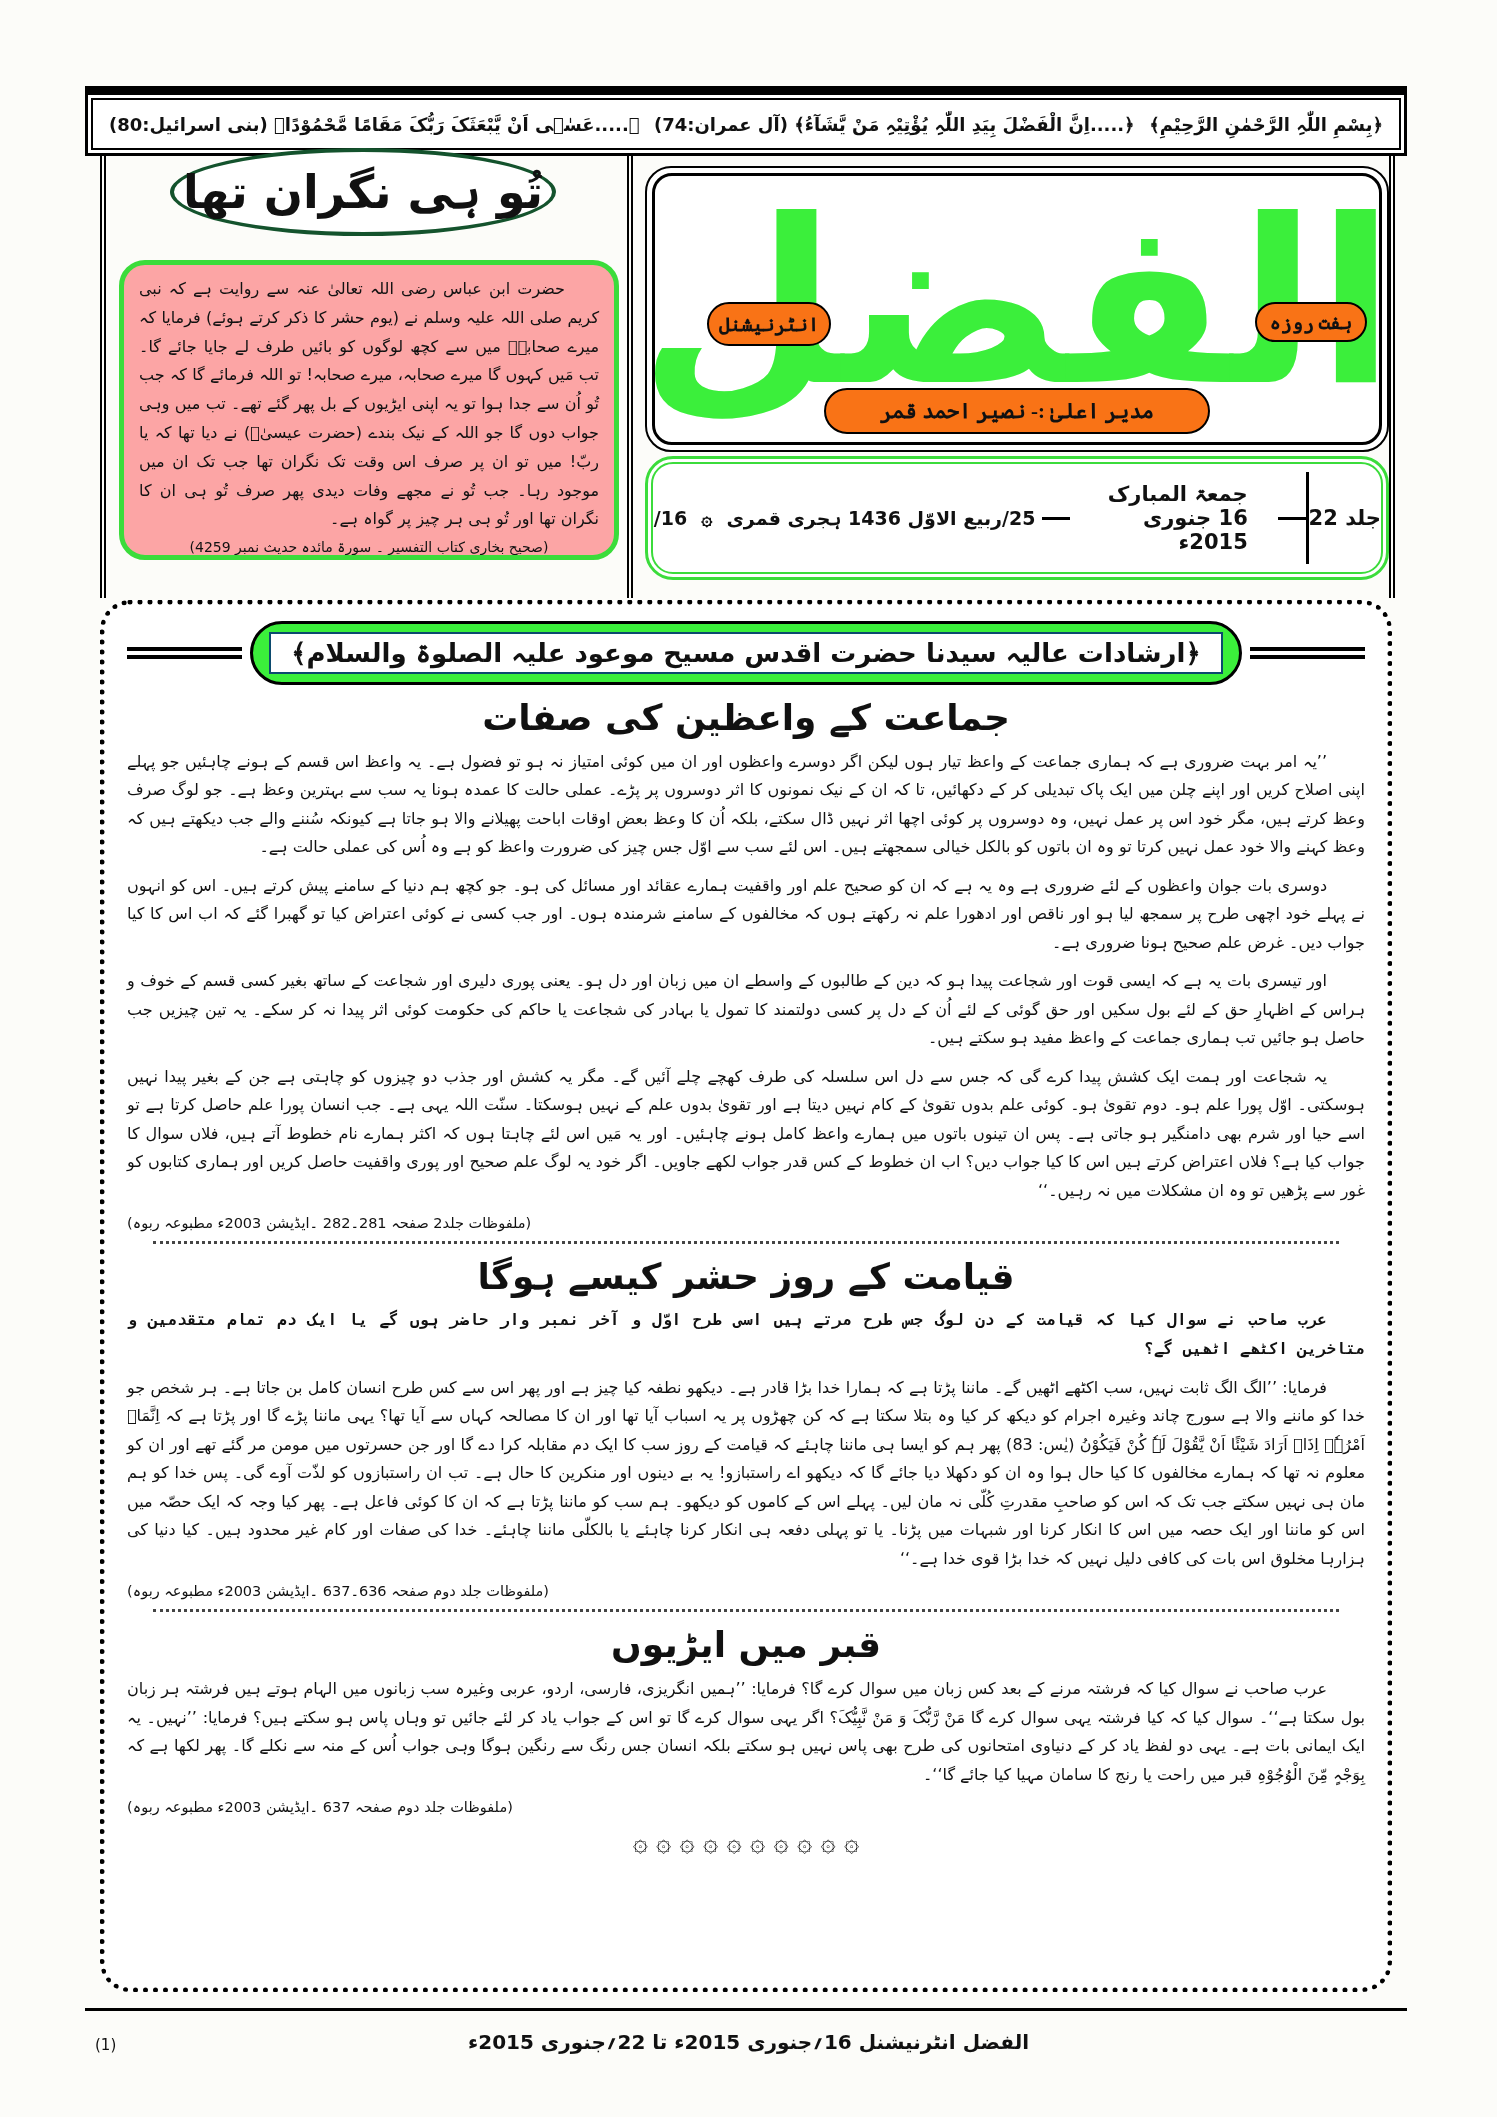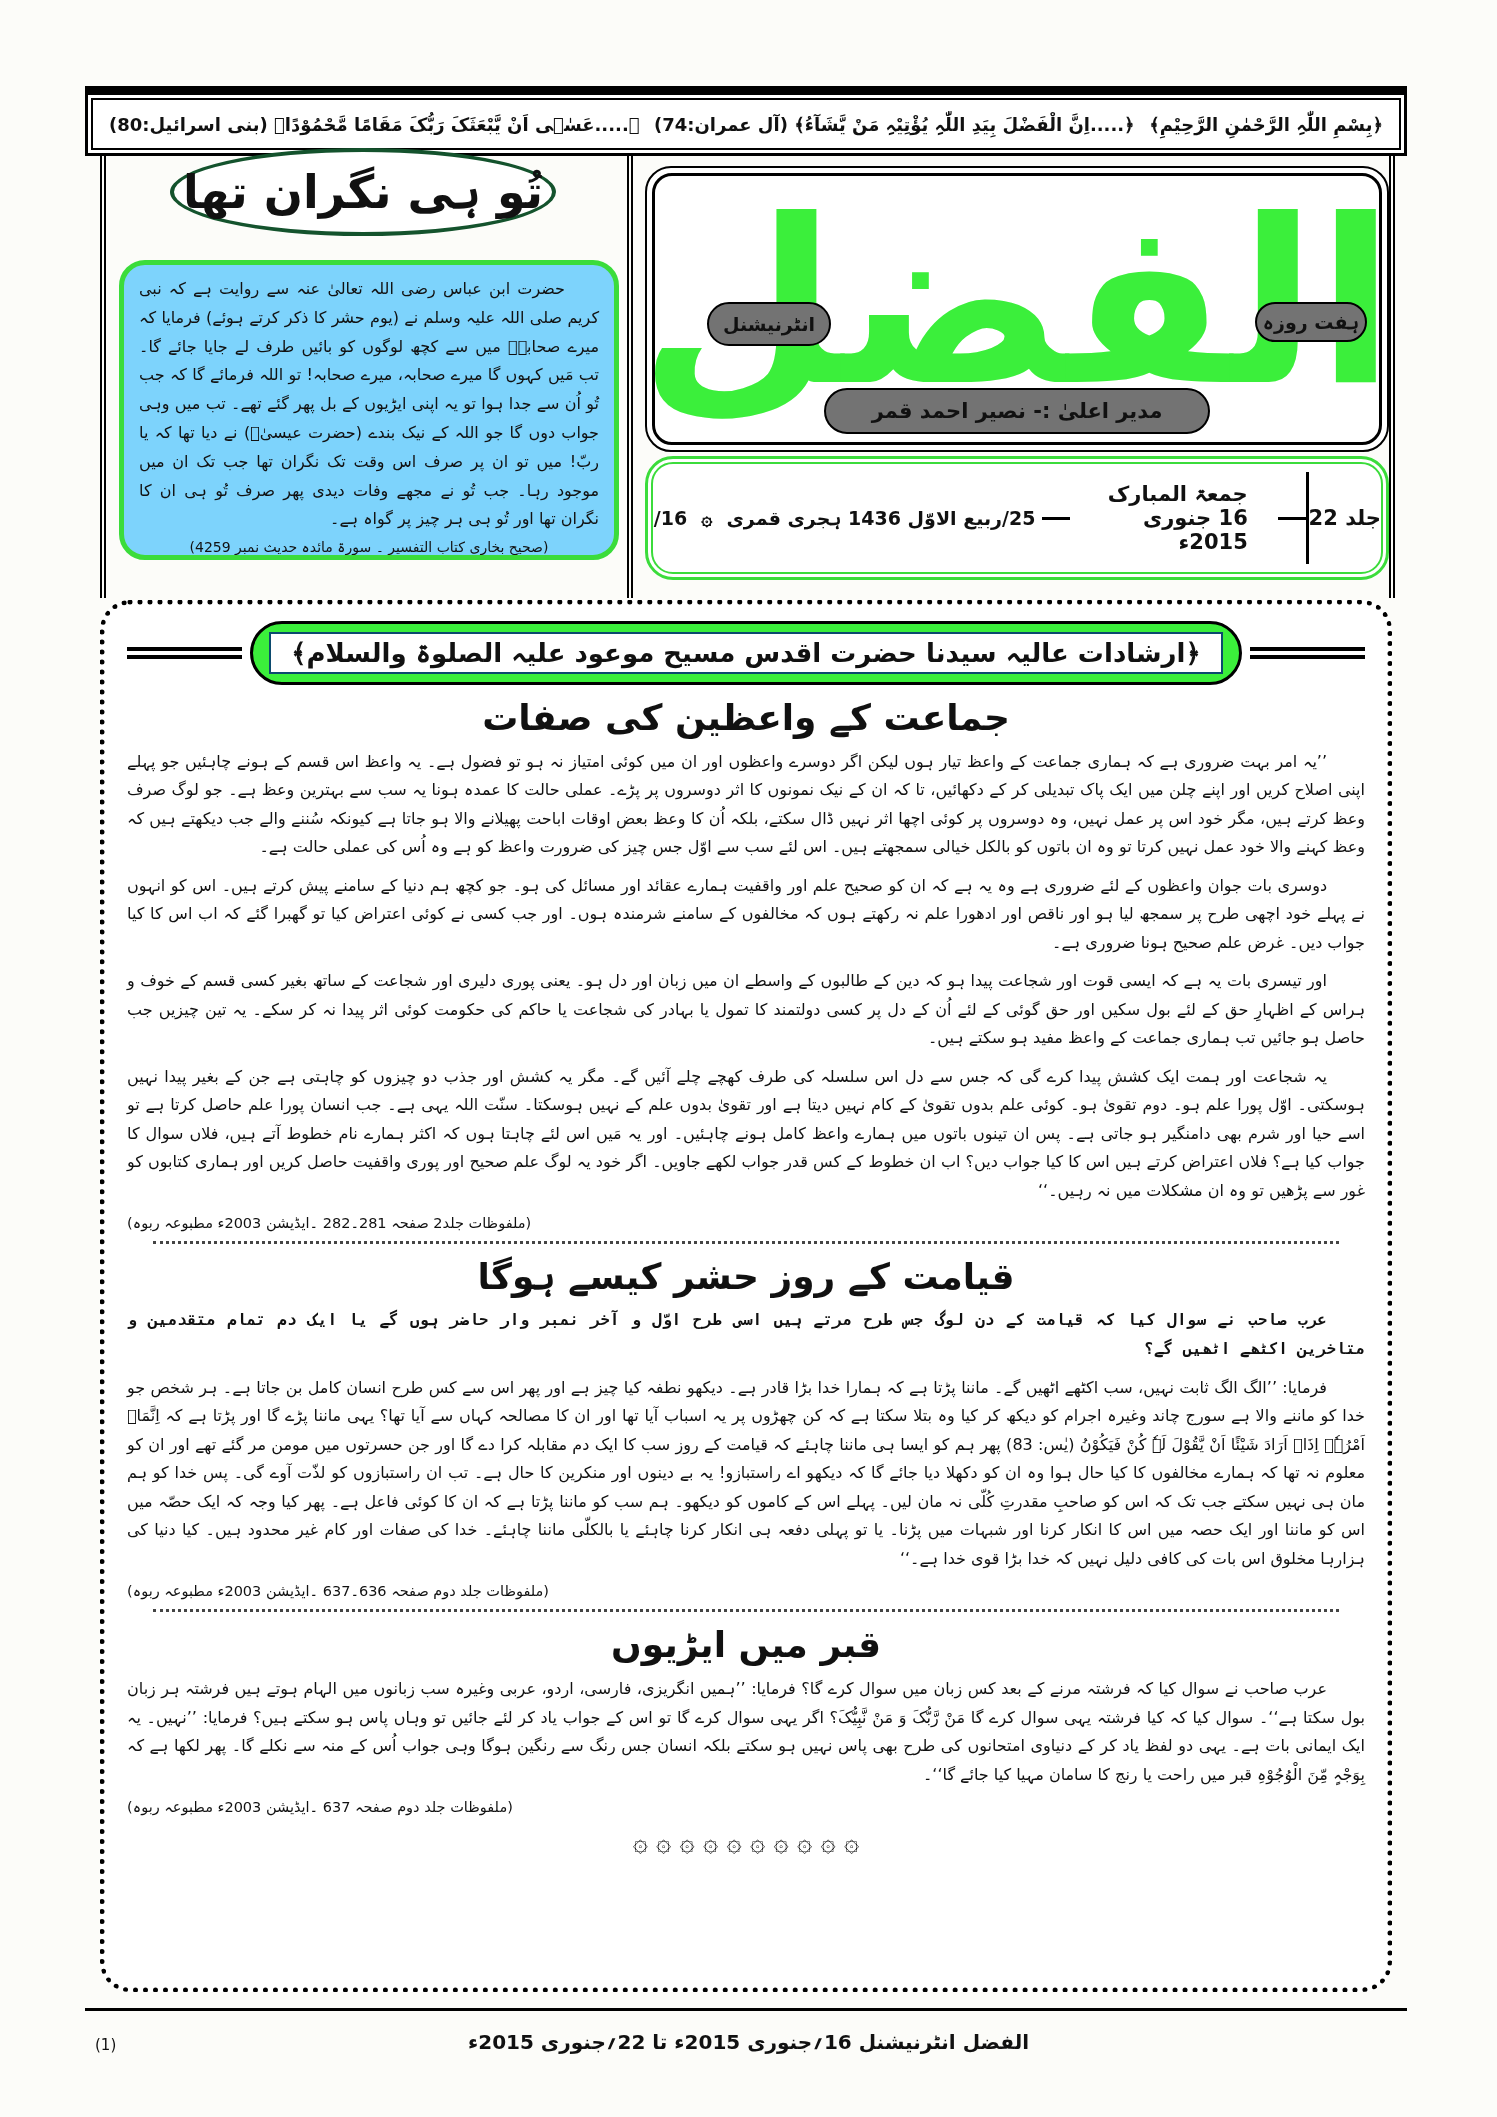--- a/index.html
+++ b/index.html
@@ -12,38 +12,38 @@
   .strip-inner { height:100%; border:2px solid #000; display:flex; direction:rtl; justify-content:space-between; align-items:center; padding:0 16px; font-weight:bold; font-size:18px; white-space:nowrap; }
 
   
   .vline { position:absolute; top:156px; height:442px; width:0; border-left:6px double #000; }
   .vl-left { left:100px; } .vl-mid { left:627px; } .vl-right { left:1389px; }
 
   
   .masthead { position:absolute; left:645px; top:166px; width:744px; height:286px; border:2px solid #000; border-radius:26px; padding:5px; background:#fff; }
   .mh-inner { position:relative; width:100%; height:100%; border:3px solid #000; border-radius:20px; overflow:hidden; background:#fff; }
   .logo { position:absolute; inset:0; display:flex; align-items:center; justify-content:center; font-size:228px; font-weight:bold; color:#3bef3b; line-height:1; padding-bottom:12px; }
-  .pill { position:absolute; border:2px solid #000; border-radius:26px; background:#737373; font-weight:bold; display:flex; align-items:center; justify-content:center; direction:rtl; white-space:nowrap; }
+  .pill { position:absolute; border:2px solid #000; border-radius:26px; background:#f97316; font-weight:bold; display:flex; align-items:center; justify-content:center; direction:rtl; white-space:nowrap;font-family:Liberation Serif, serif; }
   .pill-weekly { right:12px; top:126px; width:112px; height:40px; font-size:19px; }
   .pill-intl { left:52px; top:126px; width:124px; height:44px; font-size:19px; }
   .pill-editor { left:50%; transform:translateX(-50%); bottom:8px; width:386px; height:46px; font-size:21px; }
 
   
   .date-bar { position:absolute; left:645px; top:456px; width:744px; height:124px; border:3px solid #3bdc3b; border-radius:28px; padding:3px; background:#fff; }
   .db-inner { height:100%; border:2px solid #3bdc3b; border-radius:22px; display:flex; direction:rtl; align-items:stretch; overflow:hidden; }
   .db-cell { width:98px; display:flex; align-items:center; justify-content:center; font-weight:bold; font-size:21px; white-space:nowrap; }
   .db-div { width:0; border-left:3px solid #000; margin:8px 0; }
   .db-center { flex:1; display:flex; flex-direction:row; justify-content:center; gap:7px; font-weight:bold; }
   .db-line1 { display:flex; direction:rtl; align-items:center; justify-content:center; gap:30px; font-size:21px; }
   .dash { width:62px; border-top:3px solid #000; }
   .db-line2 { display:flex; direction:rtl; justify-content:center; align-items:center; gap:14px; font-size:19px; white-space:nowrap; }
 
   
   .side-oval { position:absolute; left:170px; top:148px; width:386px; height:88px; border:4px solid #14532d; border-radius:50%; text-align:center; line-height:80px; font-size:46px; font-weight:bold; background:#fff; }
-  .side-box { position:absolute; left:119px; top:260px; width:500px; height:300px; border:5px solid #3bdc3b; border-radius:26px; padding:10px 15px 6px; overflow:hidden; background:#7dd3fc; }
+  .side-box { position:absolute; left:119px; top:260px; width:500px; height:300px; border:5px solid #3bdc3b; border-radius:26px; padding:10px 15px 6px; overflow:hidden; background:#fca5a5; }
   .side-body { font-size:16px; line-height:1.8; text-align:justify; text-indent:34px; }
   .side-cite { margin-top:5px; font-size:14px; text-align:center; }
 
   
   .main-box { position:absolute; left:100px; top:600px; width:1292px; height:1392px; border:5px dotted #000; border-radius:30px; padding:10px 22px 6px; overflow:hidden; background:#fff; }
   .banner-row { display:flex; align-items:center; margin:6px 0 2px; }
   .dbl-line { flex:1; height:12px; border-top:4px solid #000; border-bottom:4px solid #000; }
   .banner-pill { background:#3bef3b; border:3px solid #000; border-radius:44px; padding:8px 16px; margin:0 8px; }
   .banner-inner { background:#fff; border:2px solid #0c4a6e; padding:4px 20px; font-size:26px; font-weight:bold; text-align:center; white-space:nowrap; }
   .sec-head { text-align:center; font-size:36px; font-weight:bold; margin:12px 0 10px; }

